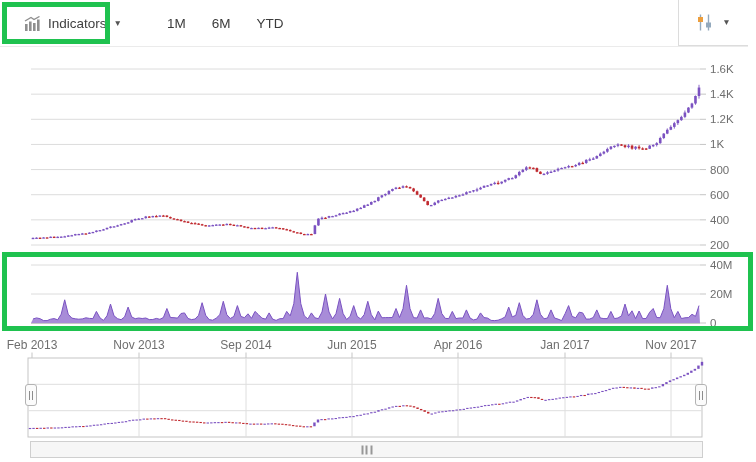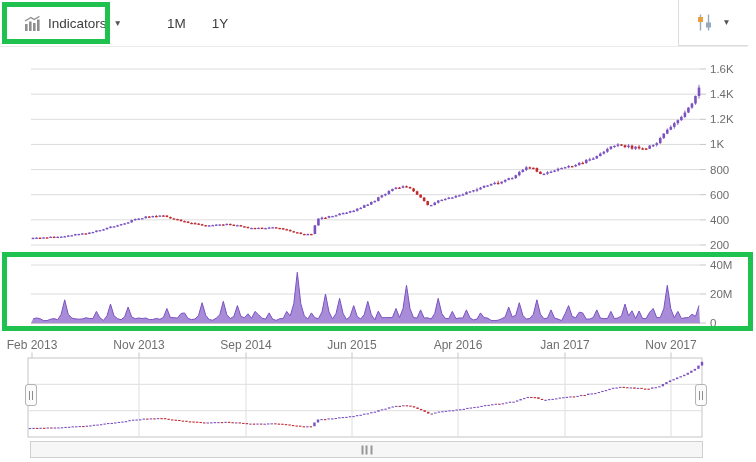--- a/index.html
+++ b/index.html
@@ -64,21 +64,22 @@
       <rect x="5" y="5.5" width="2.6" height="9.5" fill="#8f8f8f"></rect>
       <rect x="9" y="7" width="2.6" height="8" fill="#8f8f8f"></rect>
       <rect x="13" y="3.5" width="2.6" height="11.5" fill="#8f8f8f"></rect>
       <path d="M1 5 L7 1.5 L10 3.5 L15.5 0.5" fill="none" stroke="#8f8f8f" stroke-width="1.4"></path>
     </svg>
     <span>Indicators</span>
     <span class="caret">▼</span>
   </button>
   <div class="periods" id="periods">
       <button class="period-btn">1M</button>
-      <button class="period-btn">1Y</button>
+      <button class="period-btn">6M</button>
+      <button class="period-btn">YTD</button>
     </div>
   <div class="toolbar-right">
     <svg width="17" height="17" viewBox="0 0 17 17">
       <line x1="4.5" y1="0.5" x2="4.5" y2="16.5" stroke="#93a9bd" stroke-width="1.4"></line>
       <rect x="2" y="3" width="5" height="5" fill="#ec9e3d"></rect>
       <line x1="12.5" y1="0.5" x2="12.5" y2="16.5" stroke="#93a9bd" stroke-width="1.4"></line>
       <rect x="10" y="8.5" width="5" height="5" fill="#93a9bd"></rect>
     </svg>
     <span class="caret">▼</span>
   </div>

